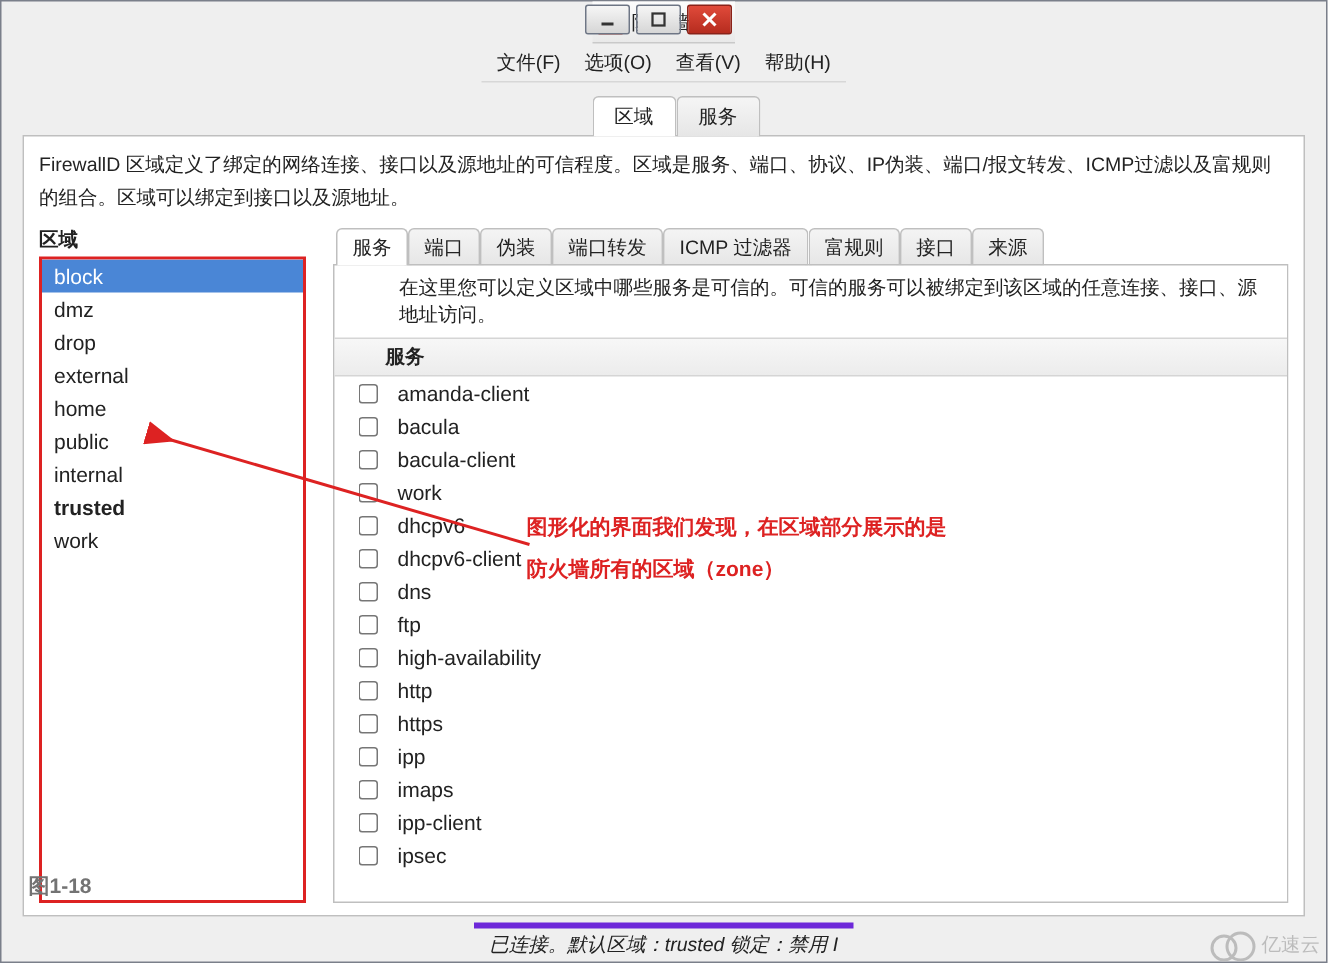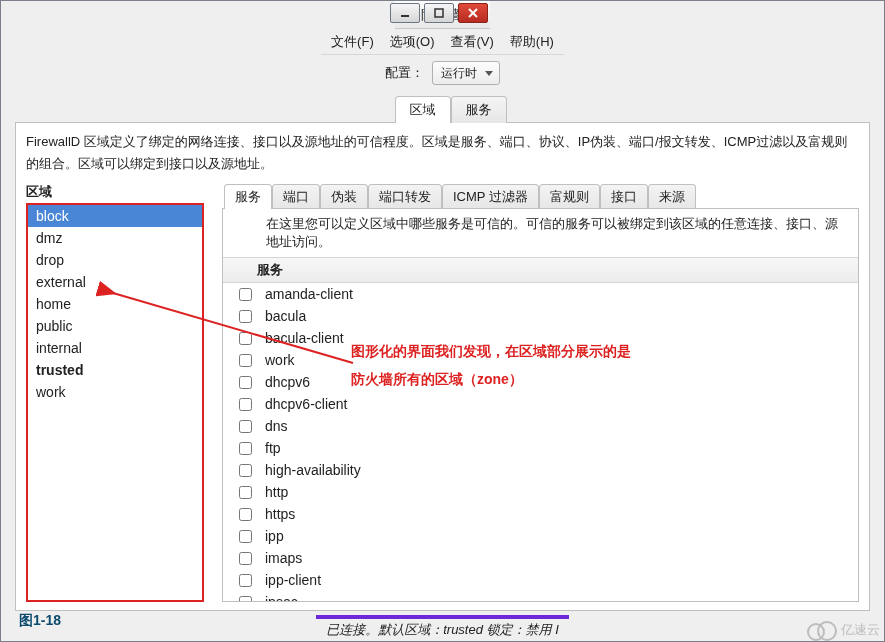--- a/index.html
+++ b/index.html
@@ -237,22 +237,22 @@
     padding: 0 10px;
     font-size: 13px;
     justify-content: space-between;
     position: relative;
     font-style: italic;
   }
   .status-right { font-size: 13px; }
   .figure-label {
     position: absolute;
     left: 18px;
-    bottom: 11px;
-    color: #0c4a6e;
+    bottom: 41px;
+    color: #737373;
     font-weight: bold;
     font-size: 14px;
     z-index: 50;
   }
   .annotation-text {
     position: absolute;
     left: 350px;
     top: 336px;
     color: #d22;
     font-weight: bold;
@@ -324,26 +324,20 @@
     </div>
   </div>
 
   <div class="menubar">
     <span class="menu-item">文件(F)</span>
     <span class="menu-item">选项(O)</span>
     <span class="menu-item">查看(V)</span>
     <span class="menu-item">帮助(H)</span>
   </div>
 
-  <div class="config-row">
-    <span>配置：</span>
-    <div class="dropdown">
-      <span>运行时</span>
-    </div>
-  </div>
 
   <div class="main-tabs">
     <div class="main-tab active">
       <span>区域</span>
     </div>
     <div class="main-tab">
       <span>服务</span>
     </div>
   </div>
 

